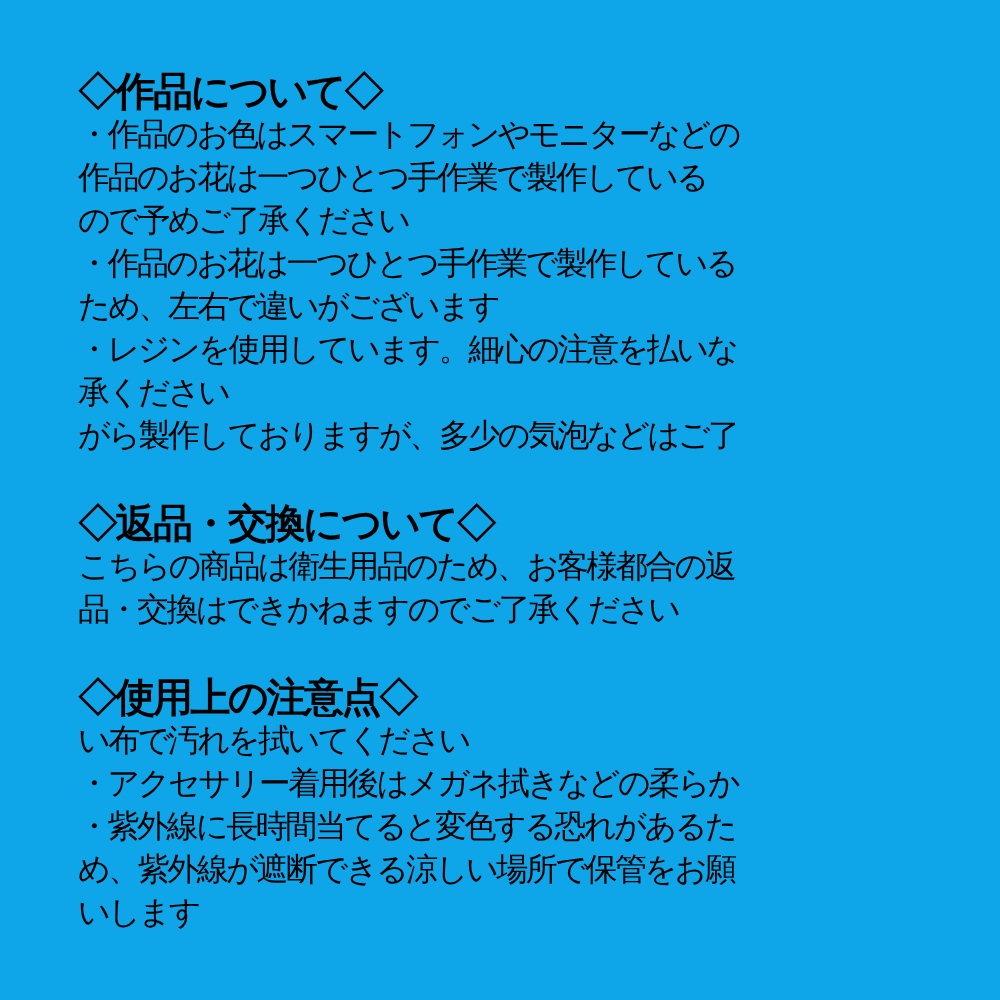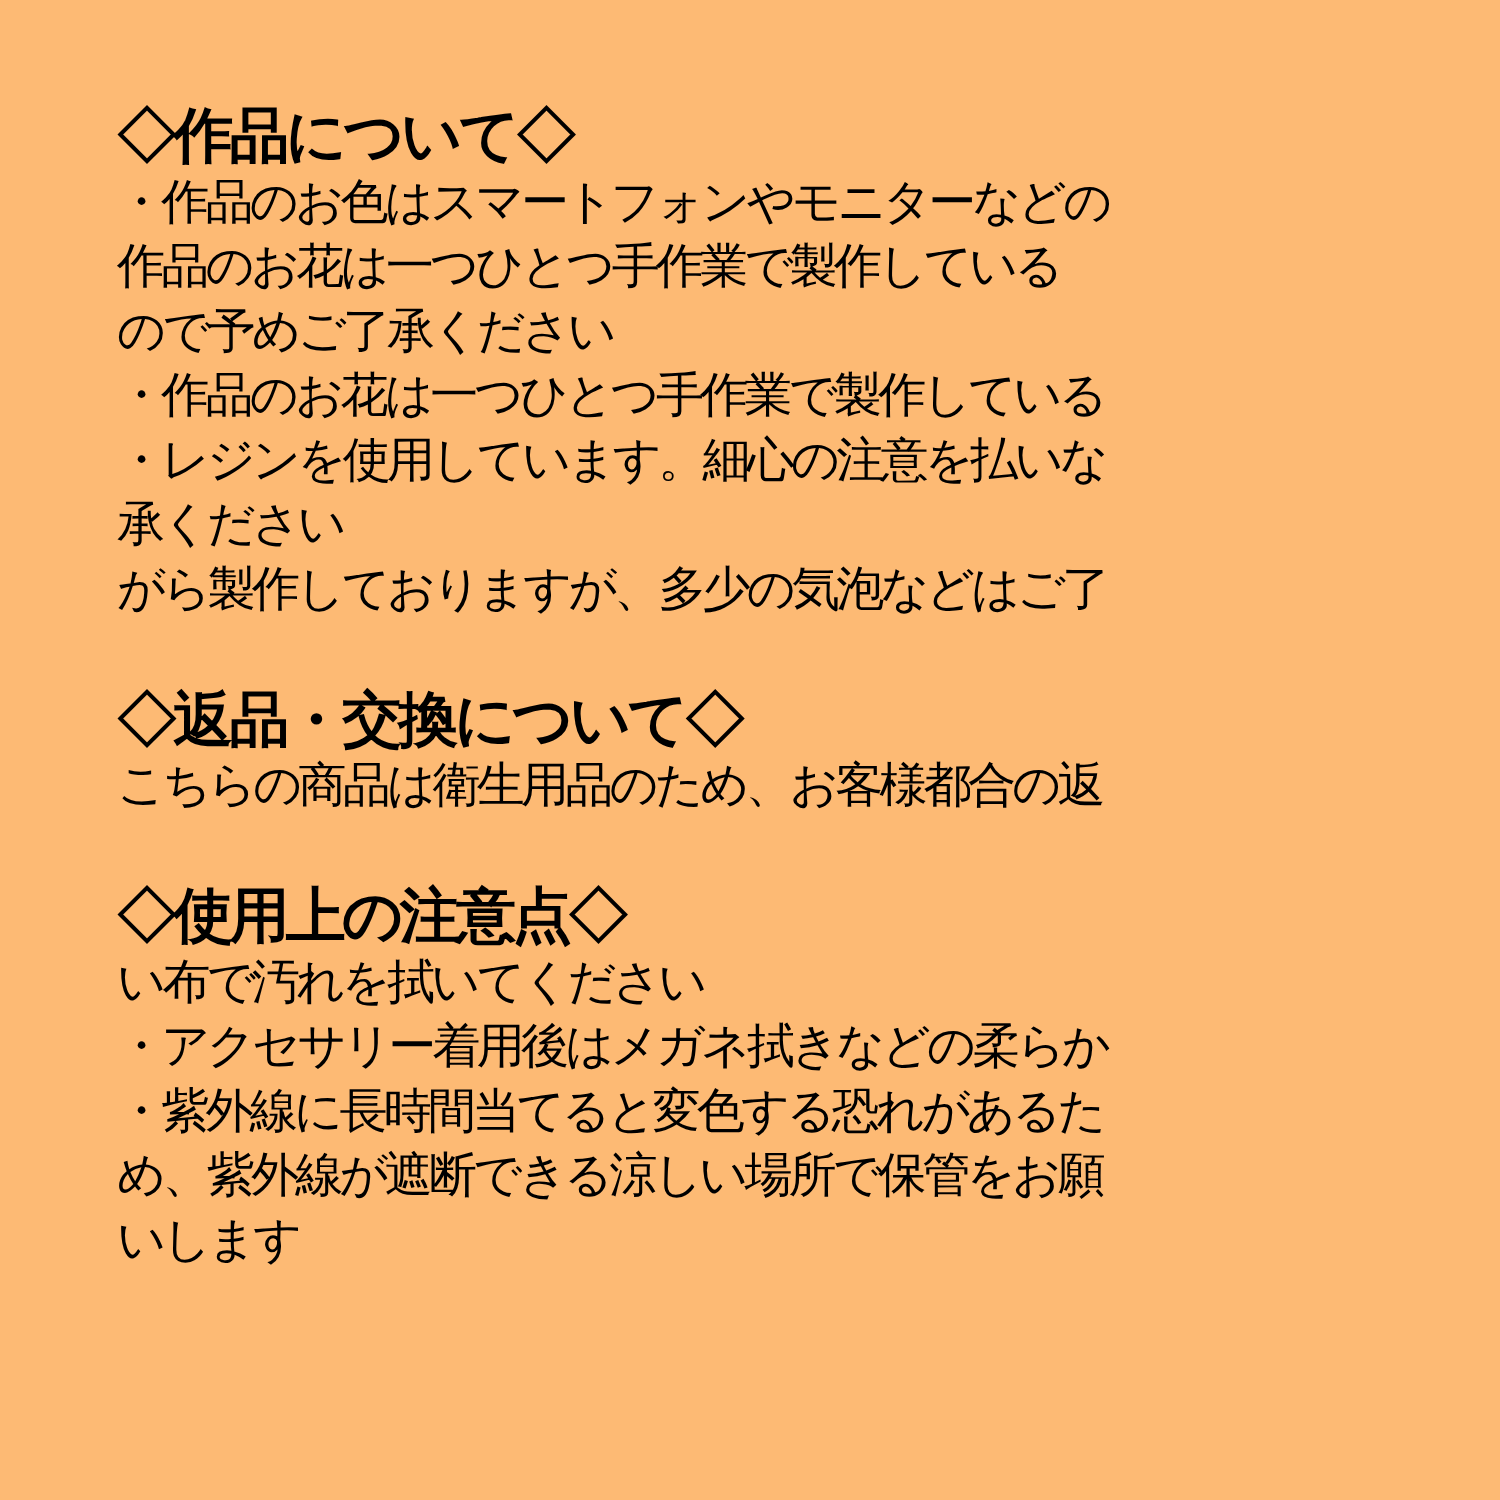--- a/index.html
+++ b/index.html
@@ -4,21 +4,21 @@
 <style>
   html, body {
     margin: 0;
     padding: 0;
     background: #ffffff;
   }
   .page {
     position: relative;
     width: 1000px;
     height: 1000px;
-    background: #fdba74;
+    background: #0ea5e9;
     overflow: hidden;
     box-sizing: border-box;
     padding: 70px 40px 0 78px;
     font-family: "Liberation Sans", sans-serif;
     color: #000000;
   }
   .section {
     margin: 0 0 45px 0;
   }
   .section:last-child {
@@ -44,28 +44,30 @@
 <body>
 
 <div class="page">
 
   <div class="section">
     <h2 class="heading">◇作品について◇</h2>
     <div class="line">・作品のお色はスマートフォンやモニターなどの</div>
     <div class="line">作品のお花は一つひとつ手作業で製作している</div>
     <div class="line">ので予めご了承ください</div>
     <div class="line">・作品のお花は一つひとつ手作業で製作している</div>
+    <div class="line">ため、左右で違いがございます</div>
     <div class="line">・レジンを使用しています。細心の注意を払いな</div>
     <div class="line">承ください</div>
     <div class="line">がら製作しておりますが、多少の気泡などはご了</div>
   </div>
 
   <div class="section">
     <h2 class="heading">◇返品・交換について◇</h2>
     <div class="line">こちらの商品は衛生用品のため、お客様都合の返</div>
+    <div class="line">品・交換はできかねますのでご了承ください</div>
   </div>
 
   <div class="section">
     <h2 class="heading">◇使用上の注意点◇</h2>
     <div class="line">い布で汚れを拭いてください</div>
     <div class="line">・アクセサリー着用後はメガネ拭きなどの柔らか</div>
     <div class="line">・紫外線に長時間当てると変色する恐れがあるた</div>
     <div class="line">め、紫外線が遮断できる涼しい場所で保管をお願</div>
     <div class="line">いします</div>
   </div>

